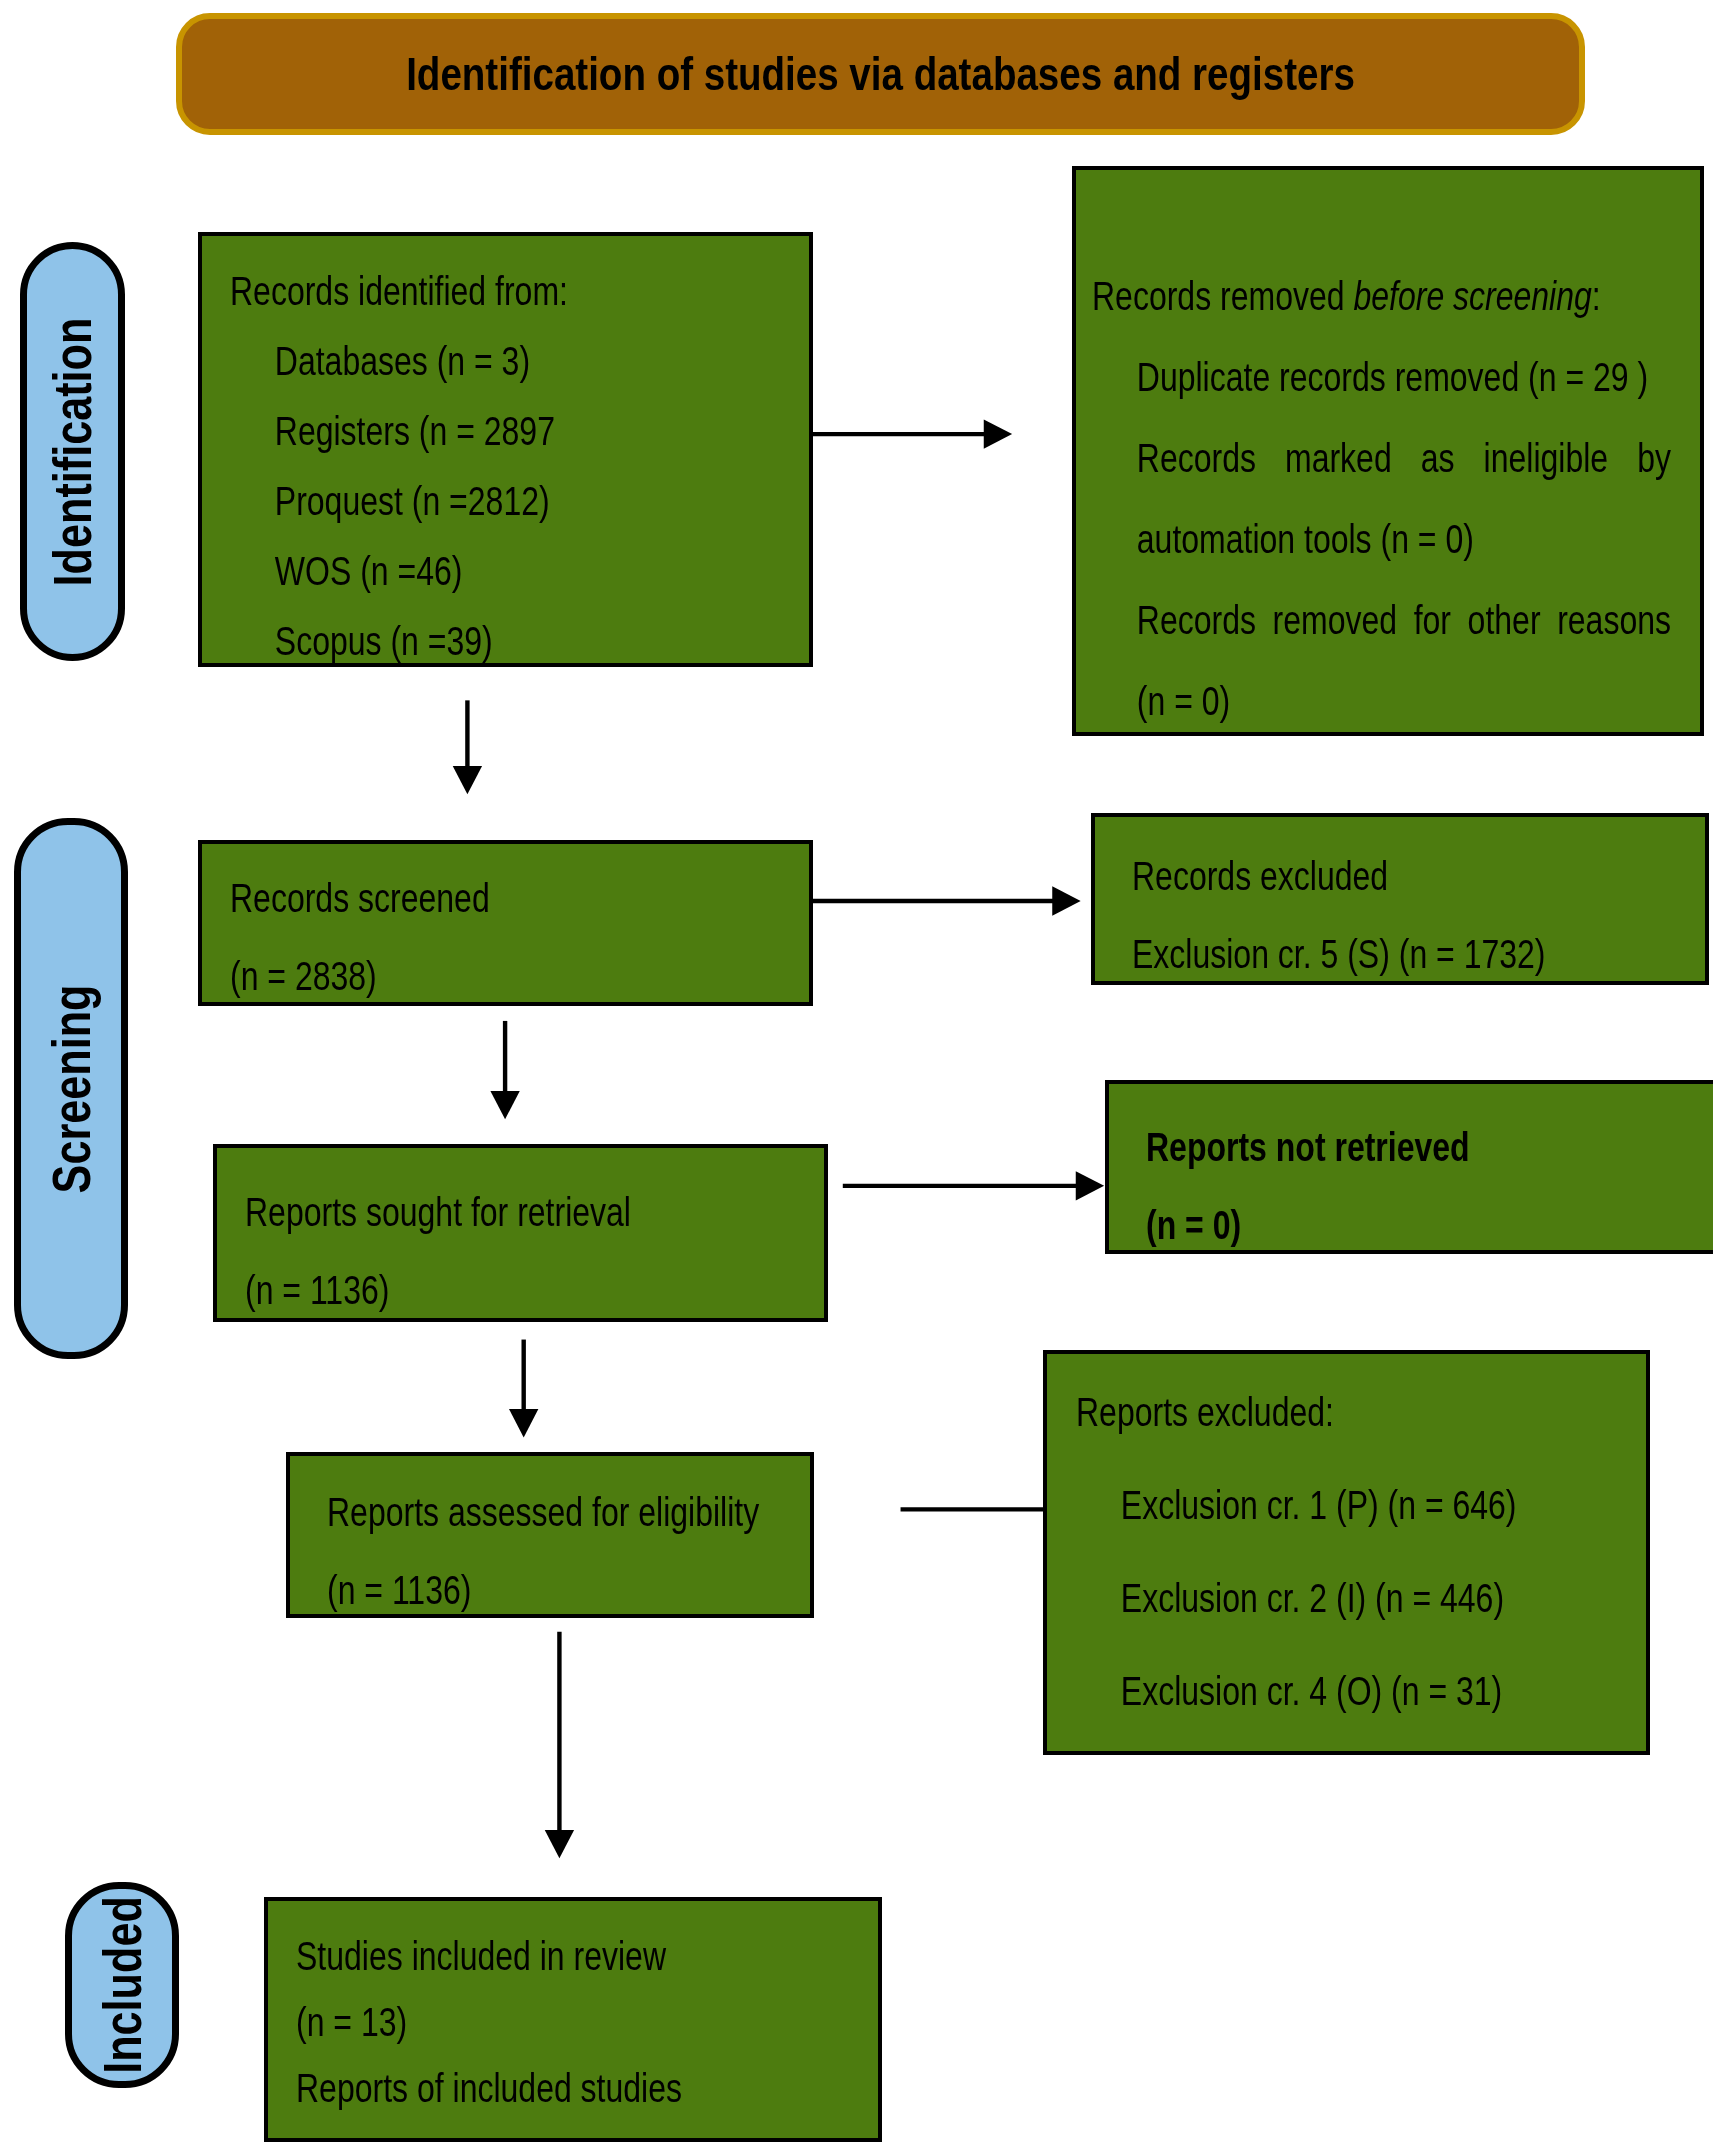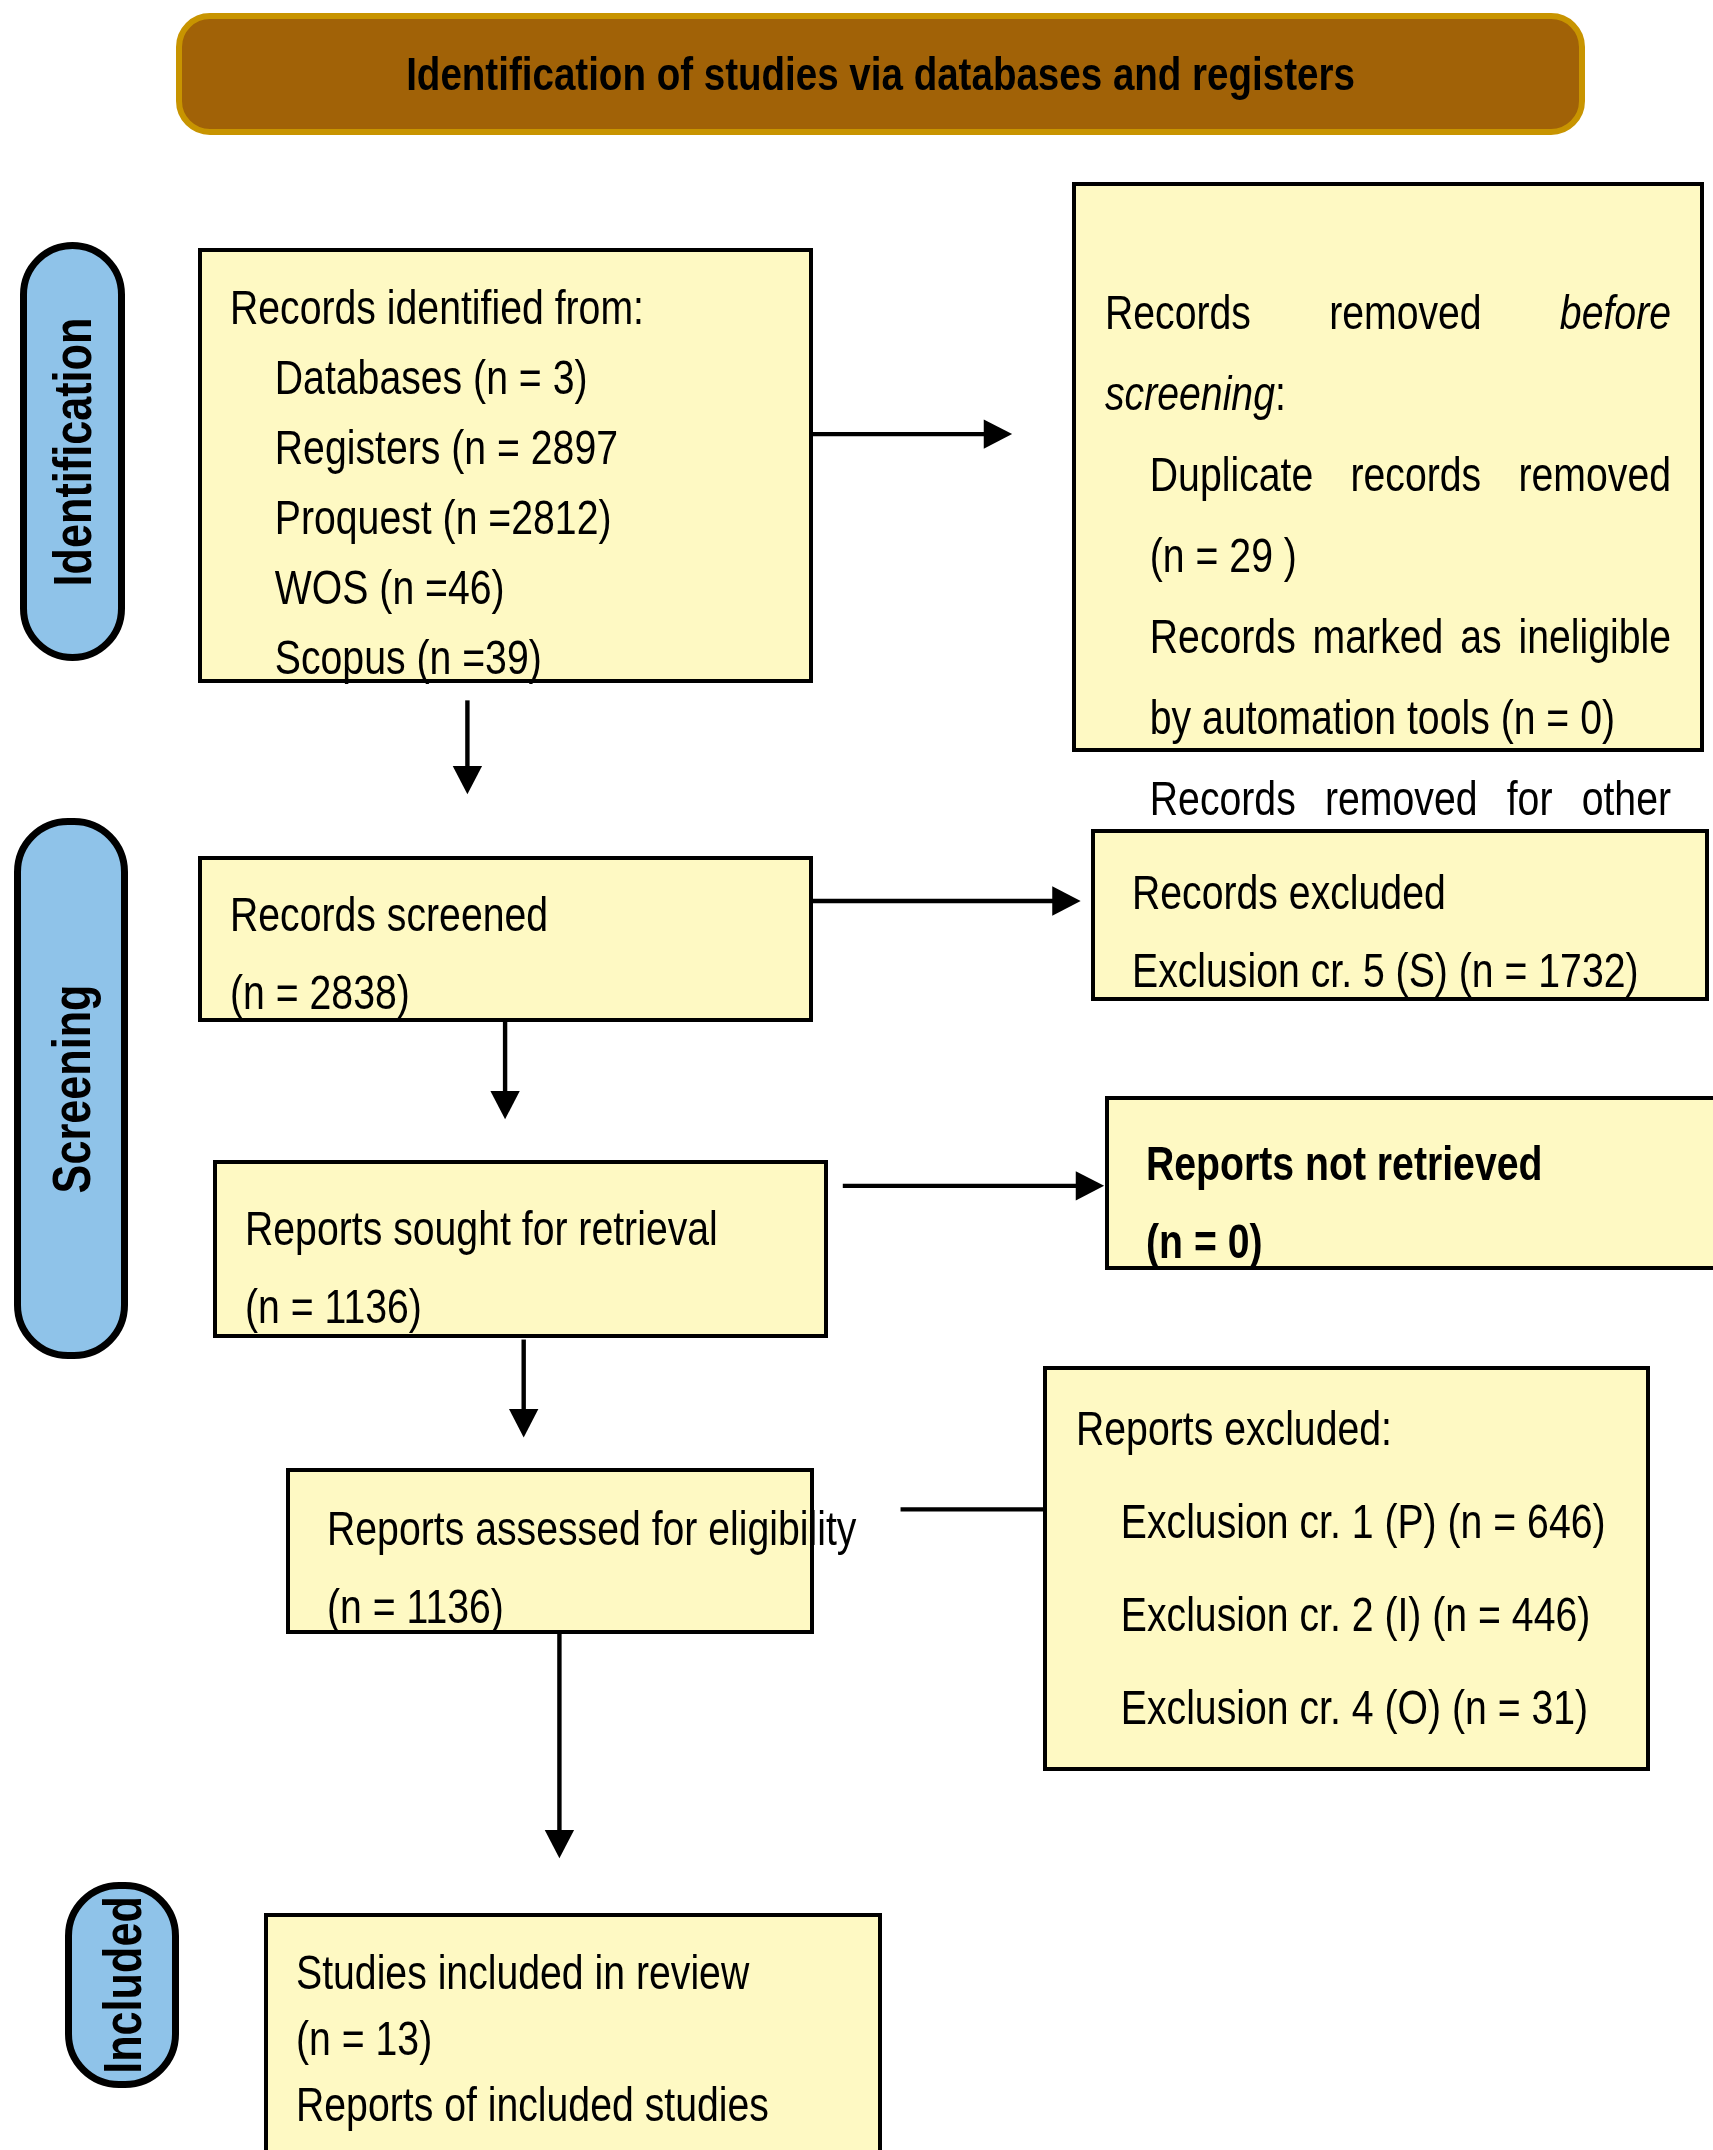--- a/index.html
+++ b/index.html
@@ -16,29 +16,29 @@
   
   .capsule{position:absolute;background:#8FC3E9;border:7.8px solid #000;border-radius:54px;
            box-sizing:border-box;display:flex;align-items:center;justify-content:center;}
   .cap-id{left:19.6px;top:242px;width:105px;height:419px;}
   .cap-sc{left:13.7px;top:818px;width:114px;height:541px;}
   .cap-in{left:65px;top:1882px;width:114px;height:206px;}
   .vtext{font-size:54px;font-weight:bold;white-space:nowrap;
          transform:rotate(-90deg) scaleX(0.8);transform-origin:50% 50%;}
 
   
-  .fbox{position:absolute;background:#fef9c3;border:4.9px solid #000;box-sizing:border-box;
-        font-size:49px;line-height:78px;margin-top:16px;}
+  .fbox{position:absolute;background:#4d7c0f;border:4.9px solid #000;box-sizing:border-box;
+        font-size:40px;line-height:78px;}
   .squeeze{transform:scaleX(0.8);transform-origin:0 0;width:125%;}
   .line{white-space:nowrap;}
   .ind{padding-left:56px;}
   .justify{text-align:justify;text-align-last:left;}
 
   .b1{left:198px;top:232px;width:615px;height:435px;padding:19.6px 14.7px 0 28px;line-height:70px;}
-  .b2{left:1072px;top:166px;width:632px;height:570px;padding:86px 29px 0 29px;line-height:81px;}
+  .b2{left:1072px;top:166px;width:632px;height:570px;padding:86px 29px 0 16px;line-height:81px;}
   .b3{left:198px;top:840px;width:615px;height:166px;padding:14.7px 14.7px 0 28px;}
   .b4{left:1091px;top:813px;width:618px;height:172px;padding:19.6px 19.6px 0 37px;}
   .b5{left:213px;top:1144px;width:615px;height:178px;padding:24.5px 14.7px 0 28px;}
   .b6{left:1105px;top:1080px;width:658px;height:174px;padding:23.5px 19.6px 0 37px;font-weight:bold;}
   .b7{left:286px;top:1452px;width:528px;height:166px;padding:17px 14.7px 0 37px;}
   .b8{left:1043px;top:1350px;width:607px;height:405px;padding:12.2px 19.6px 0 29px;line-height:93px;}
   .b9{left:264px;top:1897px;width:618px;height:245px;padding:22px 14.7px 0 28px;line-height:66px;}
 
   .arrows{position:absolute;left:0;top:0;width:1713px;height:2151px;}
   .it{font-style:italic;}

